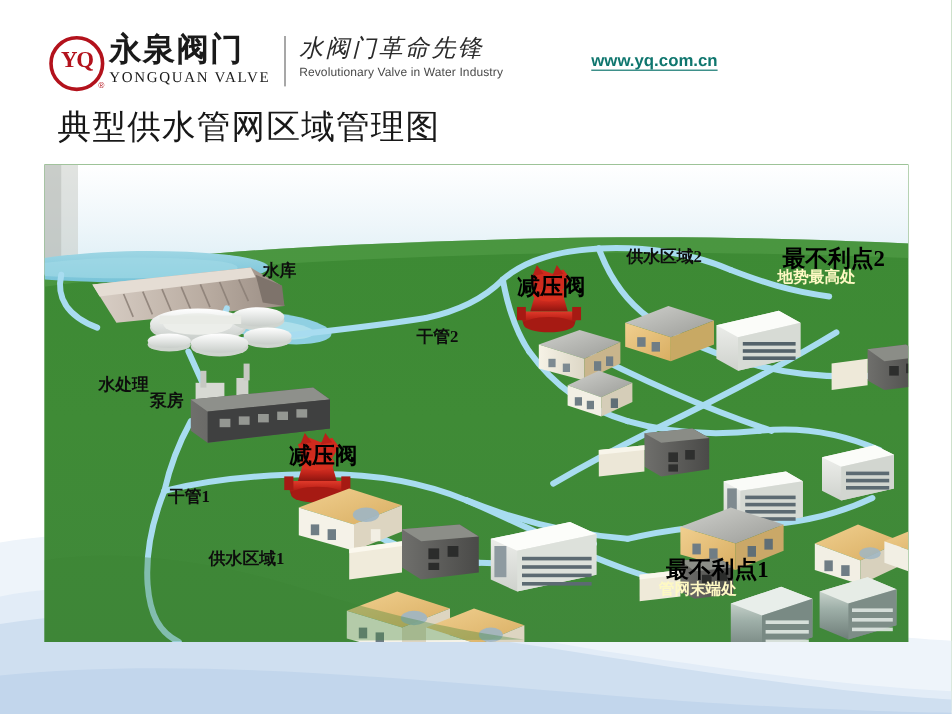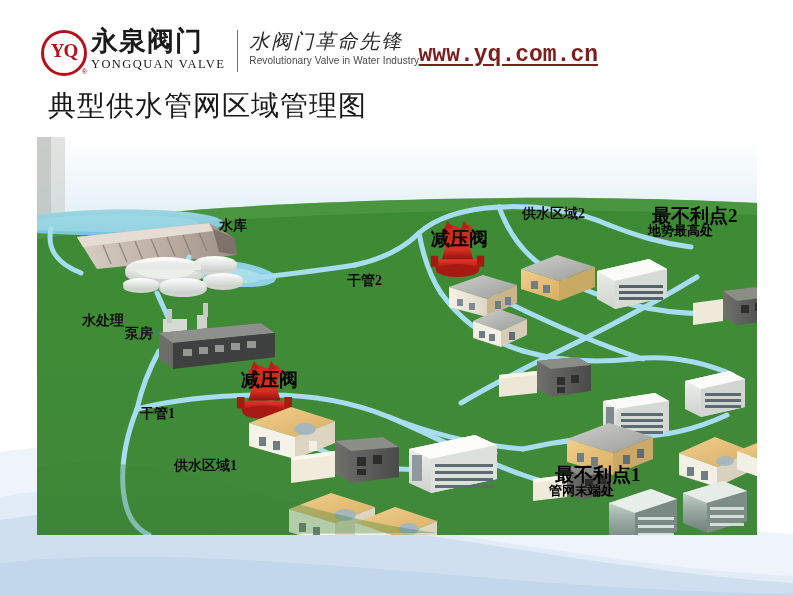--- a/index.html
+++ b/index.html
@@ -57,22 +57,22 @@
     font-style:italic;line-height:25px;white-space:nowrap;
   }
   .tagline-en{
     font-family:"Liberation Sans", sans-serif;
     font-size:10px;color:#4a4a4a;letter-spacing:0.1px;line-height:12px;
     white-space:nowrap;margin-top:1px;
   }
 
   #site-url{
     position:absolute;right:40px;top:42px;
-    font-family:Liberation Mono, monospace;
-    font-size:23px;font-weight:bold;color:#7f1d1d;
+    font-family:Liberation Sans, sans-serif;
+    font-size:14px;font-weight:bold;color:#0f766e;
     text-decoration:underline;text-underline-offset:3px;
     white-space:nowrap;
   }
 
   
   #slide-title{
     position:absolute;left:48px;top:87px;z-index:5;
     font-family:"Liberation Serif", serif;
     font-size:28px;color:#181818;letter-spacing:1px;white-space:nowrap;
   }
@@ -85,21 +85,21 @@
   #diagram svg{display:block;}
 
   .map-label{
     position:absolute;
     font-family:"Liberation Serif", serif;
     font-weight:bold;white-space:nowrap;
     z-index:6;pointer-events:none;
   }
   .lbl-black{color:#0d0d0d;font-size:14px;}
   .lbl-red{color:#000000;font-size:19px;}
-  .lbl-purple{color:#000000;font-size:13px;}
+  .lbl-purple{color:#fef9c3;font-size:13px;}
 </style>
 </head>
 <body>
 
 <svg id="bg-waves" viewBox="0 0 793 595" preserveAspectRatio="none">
   <rect x="0" y="0" width="793" height="595" fill="#ffffff"></rect>
   <path d="M0,452 C150,428 330,470 520,500 C640,518 720,530 793,534 L793,595 L0,595 Z" fill="#eef4fa"></path>
   <path d="M0,497 C140,470 320,512 500,542 C620,560 710,572 793,576 L793,595 L0,595 Z" fill="#e2ecf7"></path>
   <path d="M0,541 C120,520 300,544 470,566 C600,582 700,590 793,592 L793,595 L0,595 Z" fill="#ffffff" opacity="0.85"></path>
   <path d="M0,520 C180,492 380,528 560,556 C670,572 740,580 793,583 L793,595 L0,595 Z" fill="#cfdff0"></path>

